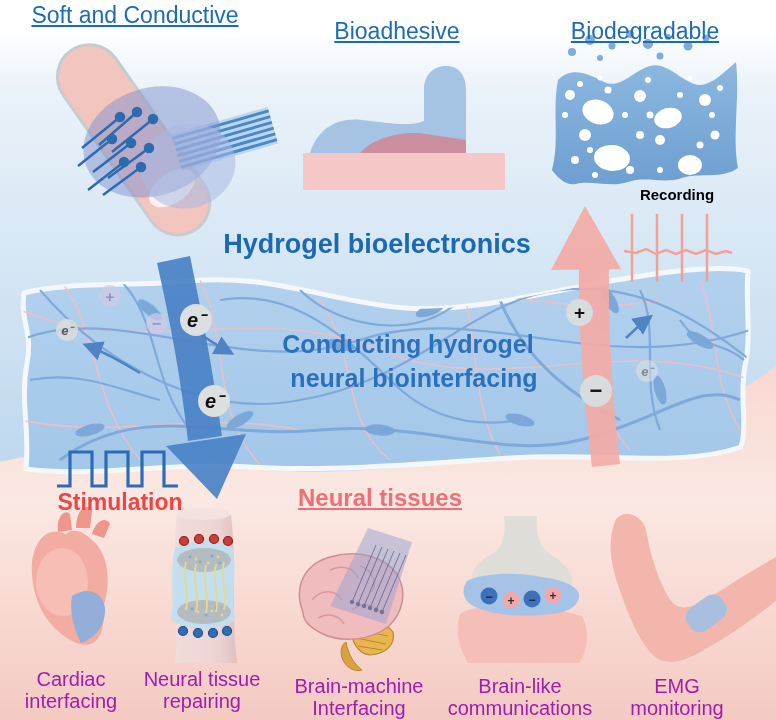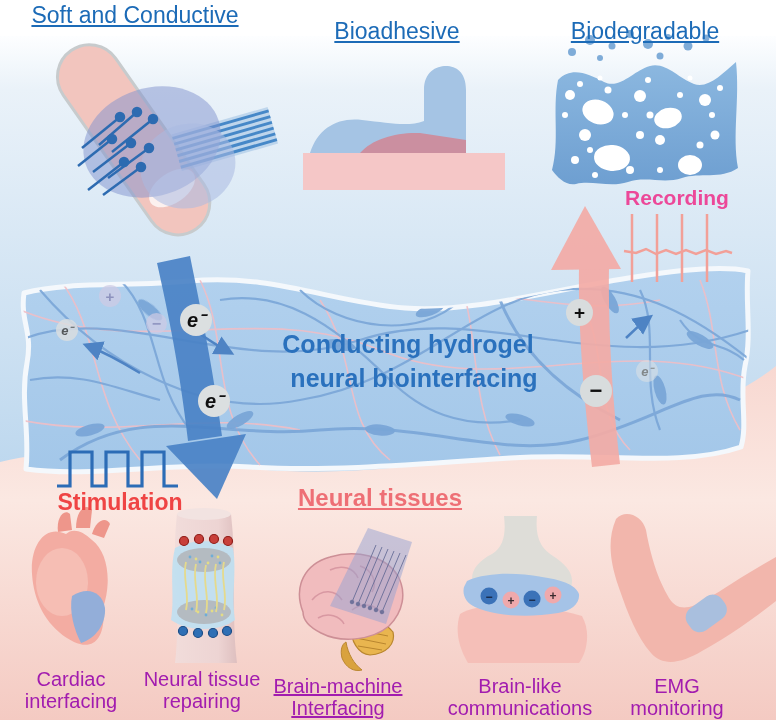--- a/index.html
+++ b/index.html
@@ -5,21 +5,21 @@
   html,body { margin:0; padding:0; background:#ffffff; }
   .canvas {
     position:relative; width:776px; height:720px; overflow:hidden;
     font-family:"Liberation Sans", sans-serif; background:#ffffff;
   }
   svg.bg { position:absolute; left:0; top:0; }
   .lbl { position:absolute; transform:translateX(-50%); white-space:nowrap; text-align:center; }
   .h-blue   { color:#1C6BB7; font-size:23px; font-weight:400;text-decoration:underline; }
   .t-main   { color:#1A69B5; font-size:27px; font-weight:bold; }
   .t-band   { color:#2A71BD; font-size:25px; font-weight:bold; }
-  .t-rec    { color:#ec4899; font-size:21px; font-weight:bold; }
+  .t-rec    { color:#000000; font-size:15px; font-weight:bold; }
   .t-stim   { color:#ef4444; font-size:23px; font-weight:bold; }
   .t-neural { color:#EE6F75; font-size:24px; font-weight:bold;text-decoration:underline; }
   .app      { color:#a21caf; font-size:20px; font-weight:400; line-height:22px; }
   .sym {
     position:absolute; border-radius:50%;
     display:flex; align-items:center; justify-content:center;
     font-weight:bold; line-height:1;
   }
   .e-sym { font-style:italic; font-weight:bold; }
   .svgsign { font-family:"Liberation Sans", sans-serif; font-weight:bold; }
@@ -330,20 +330,21 @@
     <path d="M616,519 C607,540 610,562 619,588 C628,614 637,637 651,653 C663,667 682,663 702,651 C728,637 753,619 776,601 L776,557 C752,570 727,587 707,599 C689,610 677,611 669,598 C657,578 650,553 646,530 C642,515 625,509 616,519 Z" fill="#F2B6AC"></path>
     <rect x="-21" y="-13" width="42" height="27" rx="11" transform="translate(706,613) rotate(-36)" fill="#A9BFDE"></rect>
   </g>
 </svg>
 
 <div class="lbl h-blue" style="left:135px; top:2px;">Soft and Conductive</div>
 <div class="lbl h-blue" style="left:397px; top:18px;">Bioadhesive</div>
 <div class="lbl h-blue" style="left:645px; top:2px;margin-top:16px;">Biodegradable</div>
 
 <div class="lbl t-rec" style="left:677px; top:186px;">Recording</div>
+<div class="lbl t-main" style="left:377px; top:229px;">Hydrogel bioelectronics</div>
 <div class="lbl t-band" style="left:408px; top:330px;">Conducting hydrogel</div>
 <div class="lbl t-band" style="left:414px; top:364px;">neural biointerfacing</div>
 <div class="lbl t-stim" style="left:120px; top:489px;">Stimulation</div>
 <div class="lbl t-neural" style="left:380px; top:484px;">Neural tissues</div>
 
 <div class="sym" style="left:99px;  top:285px; width:22px; height:22px; background:rgba(206,203,228,0.75); color:#8D92BE; font-size:15px;">+</div>
 <div class="sym" style="left:146px; top:313px; width:21px; height:21px; background:rgba(206,203,228,0.7);  color:#9298C2; font-size:16px;">−</div>
 <div class="sym e-sym" style="left:56px;  top:319px; width:22px; height:22px; background:rgba(217,221,223,0.85); color:#55595B; font-size:13px;">e⁻</div>
 <div class="sym e-sym" style="left:180px; top:304px; width:32px; height:32px; background:#DBDFE0; color:#0F0F0F; font-size:20px;">e⁻</div>
 <div class="sym e-sym" style="left:198px; top:385px; width:32px; height:32px; background:#DBDFE0; color:#0F0F0F; font-size:20px;">e⁻</div>
@@ -352,21 +353,21 @@
 <div class="sym e-sym" style="left:636px; top:360px; width:22px; height:22px; background:rgba(222,226,228,0.55); color:#83888A; font-size:13px;">e⁻</div>
 
 <div class="lbl app" style="left:71px;  top:668px;">
   <div>Cardiac</div>
   <div>interfacing</div>
 </div>
 <div class="lbl app" style="left:202px; top:668px;">
   <div>Neural tissue</div>
   <div>repairing</div>
 </div>
-<div class="lbl app" style="left:338px; top:675px;text-decoration:underline;">
+<div class="lbl app" style="left:359px; top:675px;">
   <div>Brain-machine</div>
   <div>Interfacing</div>
 </div>
 <div class="lbl app" style="left:520px; top:675px;">
   <div>Brain-like</div>
   <div>communications</div>
 </div>
 <div class="lbl app" style="left:677px; top:675px;">
   <div>EMG</div>
   <div>monitoring</div>

